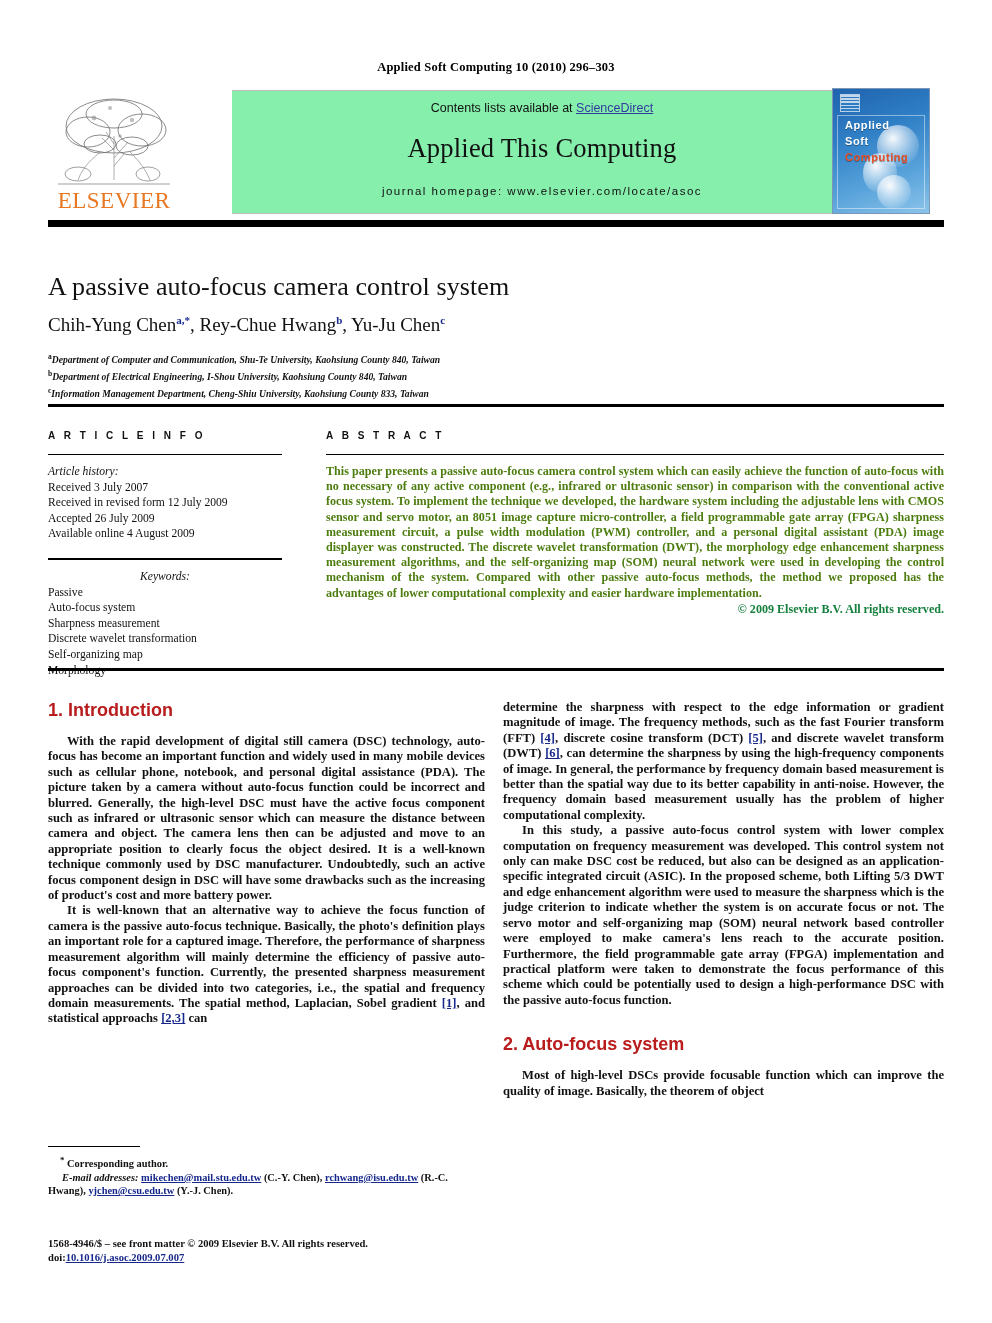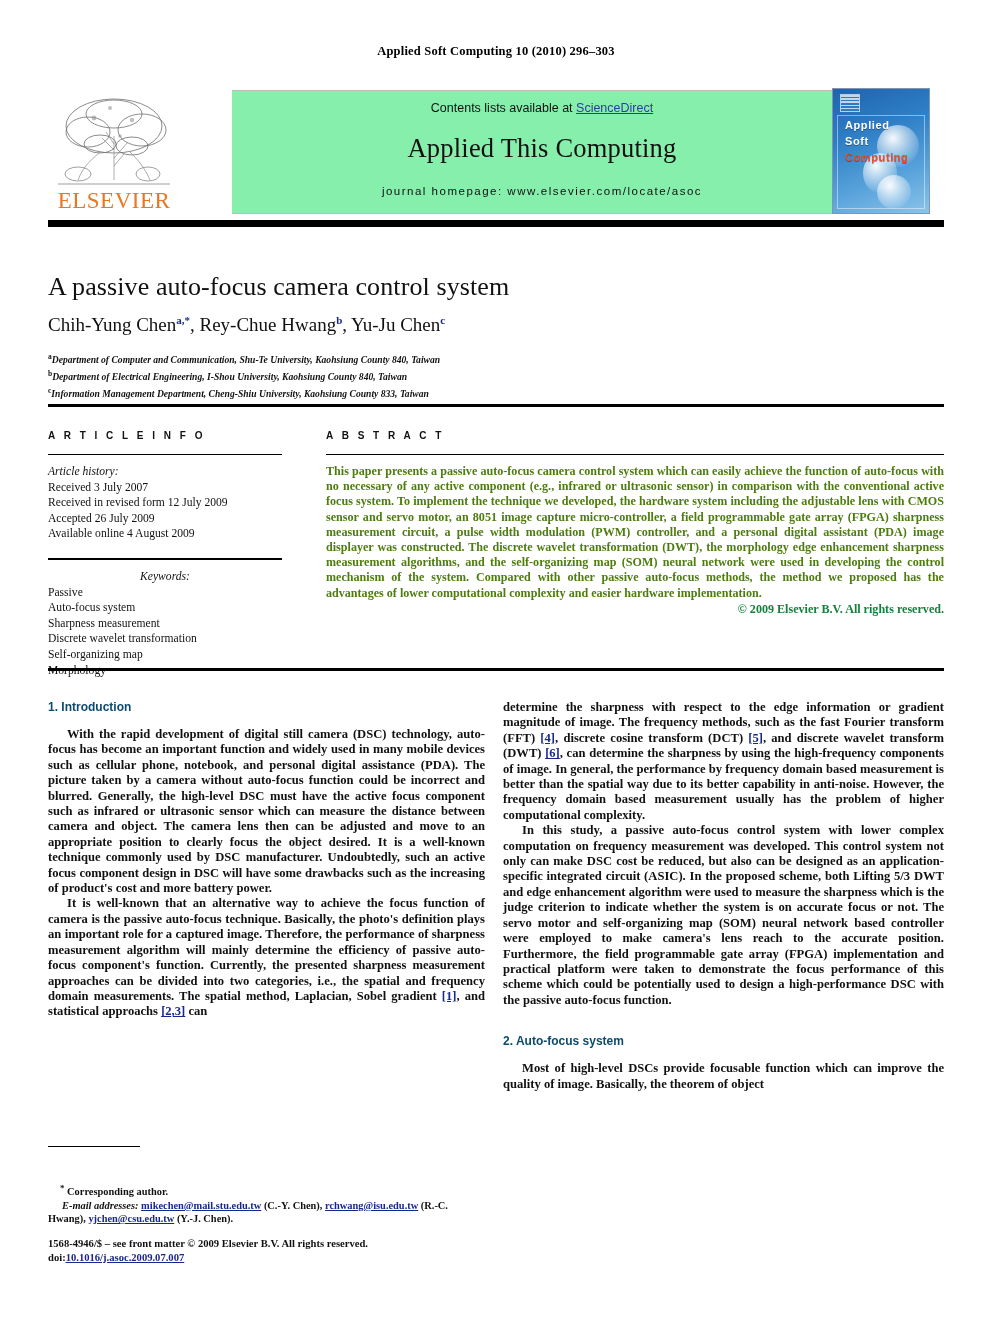--- a/index.html
+++ b/index.html
@@ -7,21 +7,21 @@
     width:992px;height:1323px;
     background:#ffffff;
     font-family:"Liberation Serif", serif;
     color:#000;
     overflow:hidden;
   }
   .page{position:relative;width:992px;height:1323px;}
 
   
   .runhead{
-    position:absolute;left:0;top:44px;width:992px;
+    position:absolute;left:0;top:60px;width:992px;
     text-align:center;font-size:12.5px;font-weight:bold;
     letter-spacing:.2px;
   }
 
   
   .masthead{
     position:absolute;left:48px;top:88px;width:896px;height:126px;
   }
   .mh-logo{
     position:absolute;left:0;top:0;width:132px;height:126px;
@@ -120,35 +120,35 @@
     font-size:12.1px;line-height:15.2px;text-align:justify;color:#4d7c0f;
     font-weight:bold;
   }
   .copyline{text-align:right;font-size:12.1px;margin-top:1px;font-weight:bold;color:#15803d;}
 
   
   .colL{position:absolute;left:48px;top:700px;width:437px;}
   .colR{position:absolute;left:503px;top:700px;width:441px;}
   .h2{
     font-family:"Liberation Sans", sans-serif;
-    font-size:12px;font-weight:bold;color:#0c4a6e;margin:0 0 13px 0;
+    font-size:18px;font-weight:bold;color:#b91c1c;margin:0 0 13px 0;
   }
   .h2.spaced{margin-top:26px;}
   p.body{
     margin:0;font-size:12.6px;line-height:15.4px;text-align:justify;
     text-indent:19px;color:#111;font-weight:bold;
   }
   p.body + p.body{margin-top:0;}
   .ref{color:#17288c;}
 
   
   .fnrule{position:absolute;left:48px;top:1146px;width:92px;height:1px;background:#000;}
   .fnote{
     position:absolute;left:48px;top:1154px;width:437px;
-    font-size:10.4px;line-height:13.4px;color:#111;font-weight:bold;margin-top:28px;
+    font-size:10.4px;line-height:13.4px;color:#111;font-weight:bold;
   }
   .fnote .star{vertical-align:super;font-size:9px;}
   .fnote .it{font-style:italic;}
   .mail{color:#17288c;}
   .footer{
     position:absolute;left:48px;top:1237px;width:560px;
     font-size:10.6px;line-height:14px;color:#111;font-weight:bold;
   }
   .footer .doi{color:#17288c;}
 </style>

